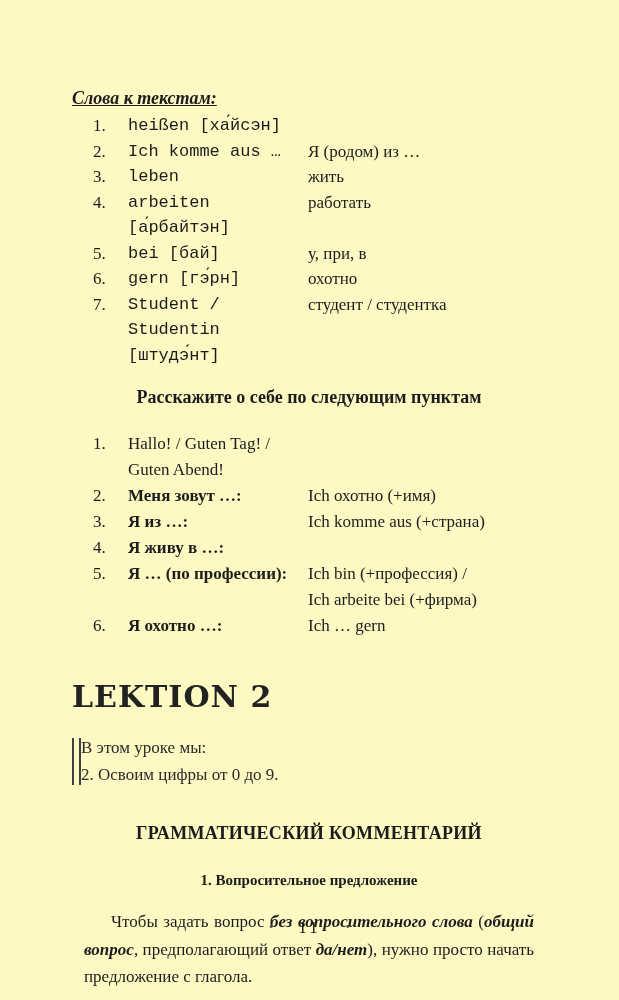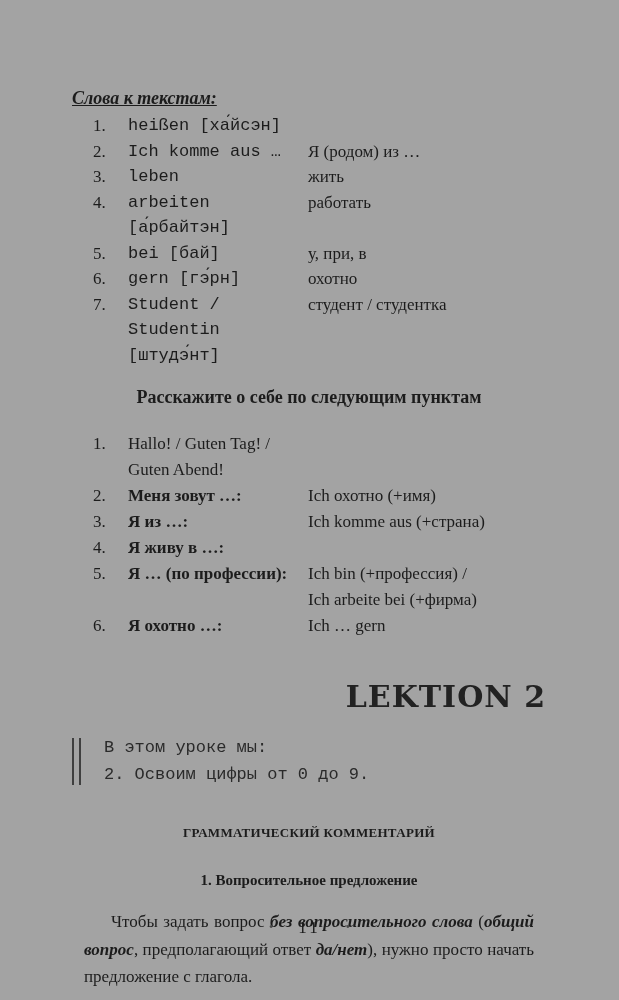--- a/index.html
+++ b/index.html
@@ -1,21 +1,21 @@
 <!DOCTYPE html>
 <html><head>
 <meta charset="utf-8">
 <style>
   html, body { margin: 0; padding: 0; background: #e8e8e8; }
   .page {
     position: relative;
     width: 619px;
     height: 1000px;
     margin: 0 auto;
-    background: #a3a3a3;
+    background: #fef9c3;
     box-sizing: border-box;
     padding: 86px 73px 0 72px;
     font-family: "Liberation Serif", serif;
     color: #1c1c1c;
     overflow: hidden;
   }
 
   
   .vocab-heading {
     margin: 0 0 3px 0;
@@ -49,55 +49,55 @@
     padding-left: 21px;
     font-size: 17px;
     line-height: 26px;
   }
   .trow .label { font-weight: bold; padding-right: 6px; }
   .trow .value { white-space: pre-line; }
 
   
   .lektion-title {
     margin: 40px 0 0 0;
-    text-align: right;
+    text-align: left;
     font-family: "DejaVu Serif", serif;
     font-weight: bold;
     font-size: 30px;
     line-height: 36px;
     letter-spacing: 1px;
     color: #222;
   }
 
   
   .goals-box {
     position: relative;
     margin-top: 20px;
-    padding-left: 32px;
-    font-family: Liberation Mono, monospace;
+    padding-left: 9px;
+    font-family: Liberation Serif, serif;
     font-size: 17px;
     line-height: 26.5px;
     color: #2a2a2a;
   }
   .goals-box::before, .goals-box::after {
     content: "";
     position: absolute;
     top: 3px;
     bottom: 3px;
     width: 2px;
     background: #3f3f3f;
   }
   .goals-box::before { left: 0; }
   .goals-box::after  { left: 7px; }
 
   
   .gram-heading {
     margin: 32px 0 0 0;
     text-align: center;
-    font-size: 13px;
+    font-size: 18px;
     font-weight: bold;
     line-height: 26px;
     letter-spacing: 0.3px;
   }
   .sub-heading {
     margin: 22px 0 0 0;
     text-align: center;
     font-size: 15px;
     font-weight: bold;
     line-height: 24px;

